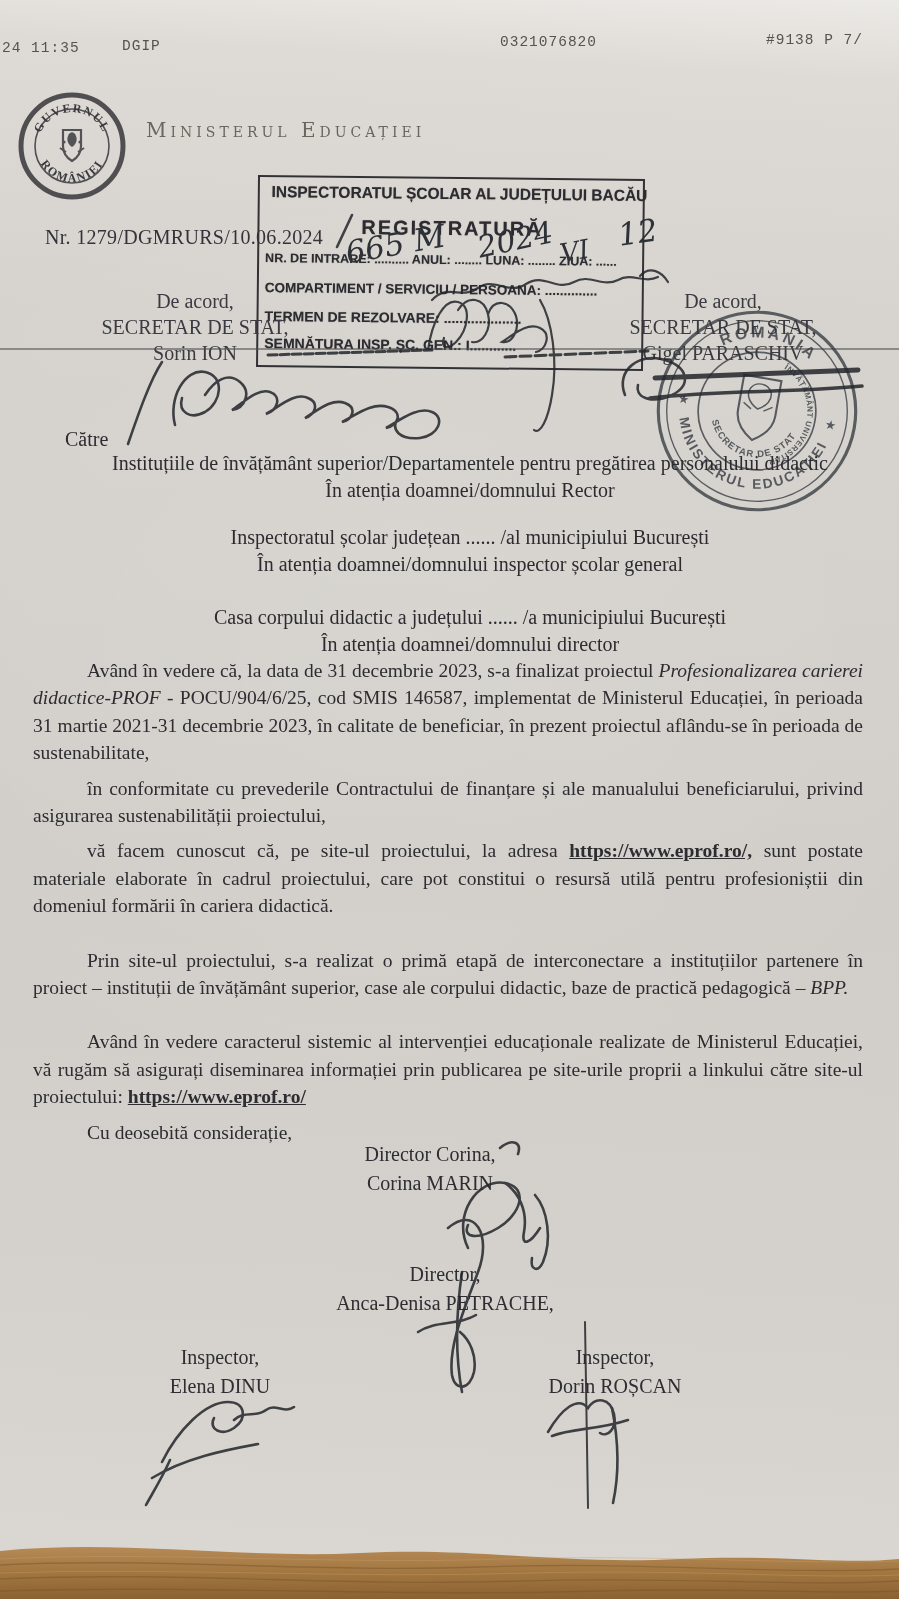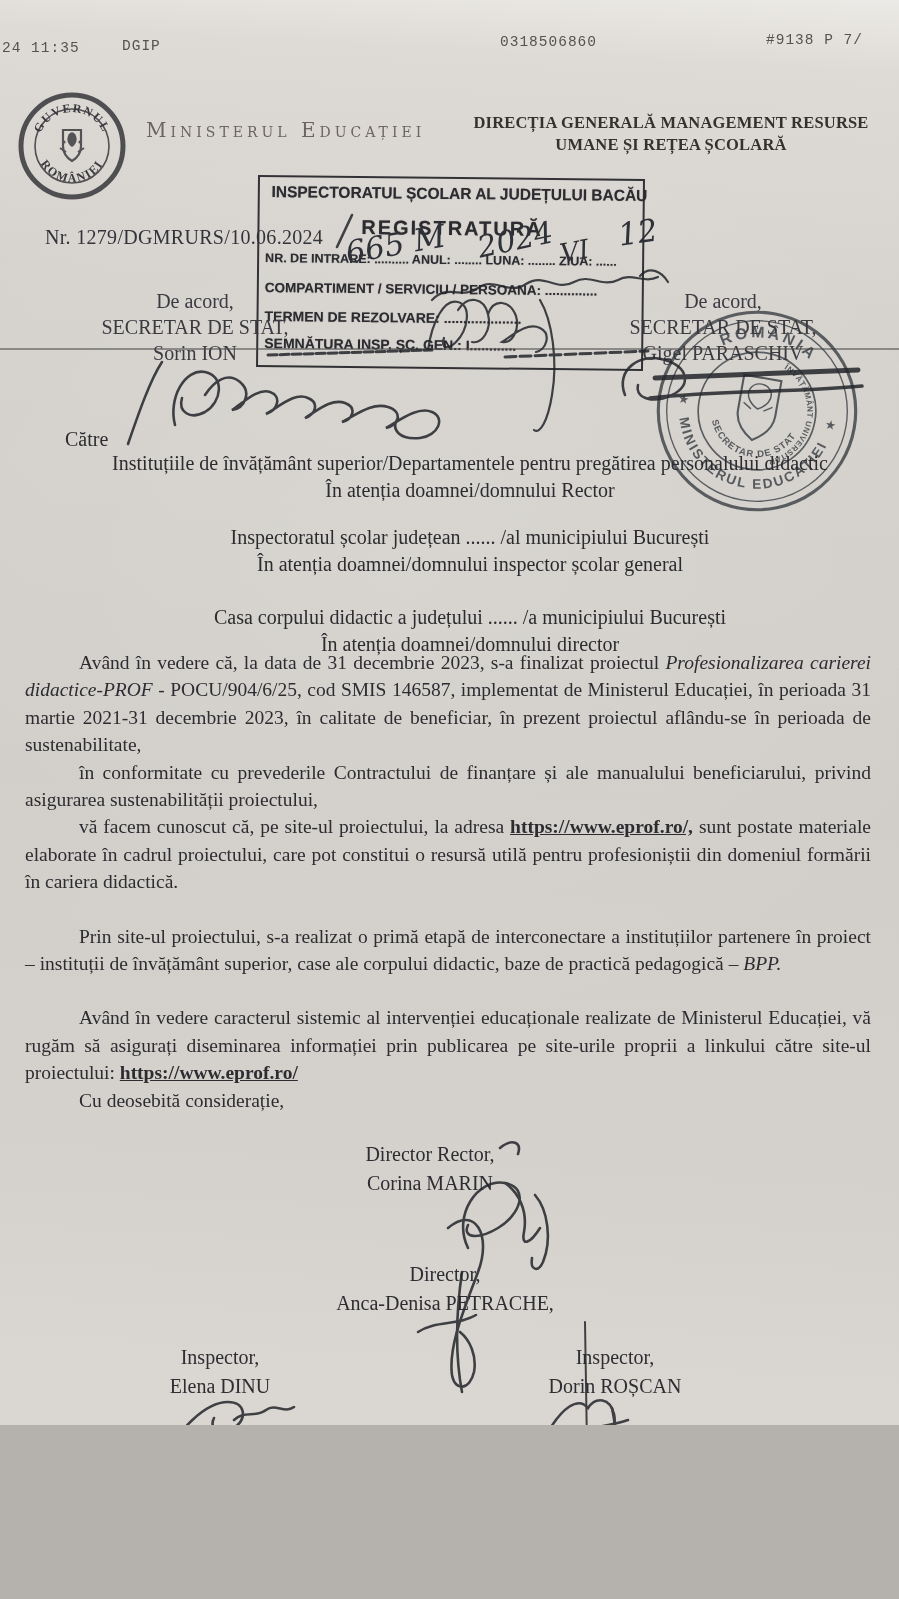--- a/index.html
+++ b/index.html
@@ -1,16 +1,16 @@
 <!DOCTYPE html>
 <html><head>
 <meta charset="utf-8">
 <style>
   html,body{margin:0;padding:0;background:#b5b2ad;}
-  #page{position:relative;width:899px;height:1425px;overflow:hidden;
+  #page{position:relative;width:899px;height:1599px;overflow:hidden;
     background:
       radial-gradient(ellipse 900px 700px at 45% 40%, rgba(255,255,255,.10), rgba(0,0,0,0) 70%),
       linear-gradient(183deg,#eceae6 0%,#dedbd6 5%,#d6d3ce 22%,#d1cec9 55%,#d5d2cd 82%,#dad7d2 96%);
     font-family:"Liberation Serif", serif;color:#2c2c30;}
   .abs{position:absolute;}
   
   .fax{font-family:"Liberation Mono", monospace;font-size:14.5px;color:#55534f;letter-spacing:1px;white-space:nowrap;}
   
   .ministry{font-family:"DejaVu Serif", serif;font-variant:small-caps;font-size:20px;letter-spacing:4px;color:#6b655d;white-space:nowrap;}
   .directorate{width:410px;text-align:center;font-weight:bold;font-size:16.5px;line-height:22px;color:#34322e;letter-spacing:.2px;}
@@ -27,37 +27,37 @@
   .r6{top:158px;font-size:14px;}
   .hand{position:absolute;font-family:"DejaVu Serif", serif;font-style:italic;color:#2e3238;white-space:nowrap;}
   
   .approve{width:270px;text-align:center;font-size:20px;line-height:26px;color:#3a3a40;}
   .hrule{left:0;top:348px;width:899px;height:1.5px;background:#4c4c4c;opacity:.55;}
   
   .catre{font-size:20px;}
   .recips{left:80px;top:450px;width:780px;font-size:20px;line-height:27px;}
   .recips .grp{margin-bottom:12px;text-align:center;}
   .bodytext{left:25px;top:649px;width:846px;font-size:19.5px;line-height:27.4px;text-align:justify;color:#2c2c31;}
-  .bodytext p{margin:0;text-indent:54px;}
+  .bodytext p{margin:8px;text-indent:54px;}
   .bodytext p.sp{margin-top:27px;}
   .it{font-style:italic;}
   .lnk{font-weight:bold;text-decoration:underline;}
   .closing{margin-top:66px;margin-left:48px;text-indent:0;}
   .sigblk{text-align:center;font-size:20px;line-height:29px;color:#2d2d32;}
   svg{display:block;}
   .ink{pointer-events:none;}
 </style>
 </head>
 <body>
 
 <div id="page">
 
   <div class="abs fax" style="left:2px;top:40px;">24 11:35</div>
   <div class="abs fax" style="left:122px;top:38px;">DGIP</div>
-  <div class="abs fax" style="left:500px;top:34px;">0318506860</div>
+  <div class="abs fax" style="left:500px;top:34px;">0321076820</div>
   <div class="abs fax" style="left:766px;top:32px;">#9138  P   7/</div>
 
   <svg class="abs" style="left:16px;top:90px;" width="112" height="112" viewBox="0 0 112 112">
     <g stroke="#3c3c40" fill="none" opacity="0.88">
       <circle cx="56" cy="56" r="51" stroke-width="5"></circle>
       <circle cx="56" cy="56" r="37" stroke-width="1.6"></circle>
       <path id="sealTop" d="M 22,56 A 34,34 0 0 1 90,56" stroke="none"></path>
       <path id="sealBot" d="M 20,56 A 36,36 0 0 0 92,56" stroke="none"></path>
     </g>
     <text font-family="Liberation Serif, serif" font-size="12" font-weight="bold" fill="#3a3a3e" letter-spacing="1.5">
@@ -70,24 +70,20 @@
       <circle cx="48" cy="52" r="1.6"></circle>
         <circle cx="64" cy="52" r="1.6"></circle>
       <path d="M47,40 h18 v16 c0,8 -4,12 -9,15 c-5,-3 -9,-7 -9,-15 z" fill="none" stroke="#3c3c40" stroke-width="2.2"></path>
       <path d="M52,46 c2,-5 6,-5 8,0 c2,5 -1,9 -4,11 c-3,-2 -6,-6 -4,-11 z"></path>
       <path d="M44,58 l6,4 M68,58 l-6,4" stroke="#3c3c40" stroke-width="2"></path>
     </g>
   </svg>
 
   <div class="abs ministry" style="left:146px;top:118px;">Ministerul Educației</div>
 
-  <div class="abs directorate" style="left:466px;top:112px;">
-    <div>DIRECȚIA GENERALĂ MANAGEMENT RESURSE</div>
-    <div>UMANE ȘI REȚEA ȘCOLARĂ</div>
-  </div>
 
   <div class="abs refno" style="left:22px;top:226px;">Nr. 1279/DGMRURS/10.06.2024</div>
 
   <div class="abs regbox">
     <div class="r r1">INSPECTORATUL ȘCOLAR AL JUDEȚULUI BACĂU</div>
     <div class="r r2">REGISTRATURĂ</div>
     <div class="r r3">NR. DE INTRARE: .......... ANUL: ........ LUNA: ........ ZIUA: ......</div>
     <div class="r r4">COMPARTIMENT / SERVICIU / PERSOANA: ..............</div>
     <div class="r r5">TERMEN DE REZOLVARE: ....................</div>
     <div class="r r6">SEMNĂTURA INSP. ȘC. GEN.: I............</div>
@@ -165,21 +161,21 @@
   <div class="abs bodytext">
     <p><span>Având în vedere că, la data de 31 decembrie 2023, s-a finalizat proiectul </span><span class="it">Profesionalizarea carierei didactice-PROF</span><span> - POCU/904/6/25, cod SMIS 146587, implementat de Ministerul Educației, în perioada 31 martie 2021-31 decembrie 2023, în calitate de beneficiar, în prezent proiectul aflându-se în perioada de sustenabilitate,</span></p>
     <p><span>în conformitate cu prevederile Contractului de finanțare și ale manualului beneficiarului, privind asigurarea sustenabilității proiectului,</span></p>
     <p><span>vă facem cunoscut că,    pe site-ul proiectului, la adresa </span><span class="lnk">https://www.eprof.ro/,</span><span> sunt postate materiale elaborate în cadrul proiectului, care pot constitui o resursă utilă pentru profesioniștii din domeniul formării în cariera didactică.</span></p>
     <p class="sp"><span>Prin site-ul proiectului, s-a realizat o primă etapă de interconectare a instituțiilor partenere în proiect – instituții de învățământ superior, case ale corpului didactic, baze de practică pedagogică – </span><span class="it">BPP.</span></p>
     <p class="sp"><span>Având în vedere caracterul sistemic al intervenției educaționale realizate de Ministerul Educației, vă rugăm să asigurați diseminarea informației prin publicarea pe site-urile proprii a linkului către site-ul proiectului: </span><span class="lnk">https://www.eprof.ro/</span></p>
     <p class="closing">Cu deosebită considerație,</p>
   </div>
 
   <div class="abs sigblk" style="left:280px;top:1140px;width:300px;">
-    <div>Director Rector,</div>
+    <div>Director Corina,</div>
     <div>Corina MARIN</div>
   </div>
   <div class="abs sigblk" style="left:275px;top:1260px;width:340px;">
     <div>Director,</div>
     <div>Anca-Denisa PETRACHE,</div>
   </div>
   <div class="abs sigblk" style="left:125px;top:1343px;width:190px;">
     <div>Inspector,</div>
     <div>Elena DINU</div>
   </div>

